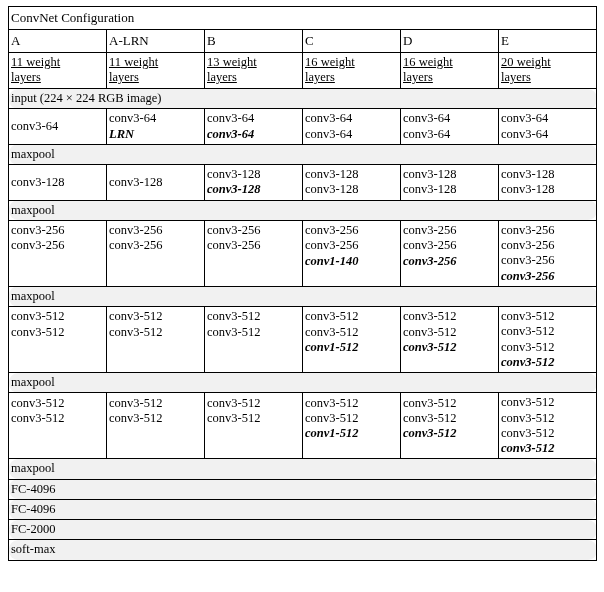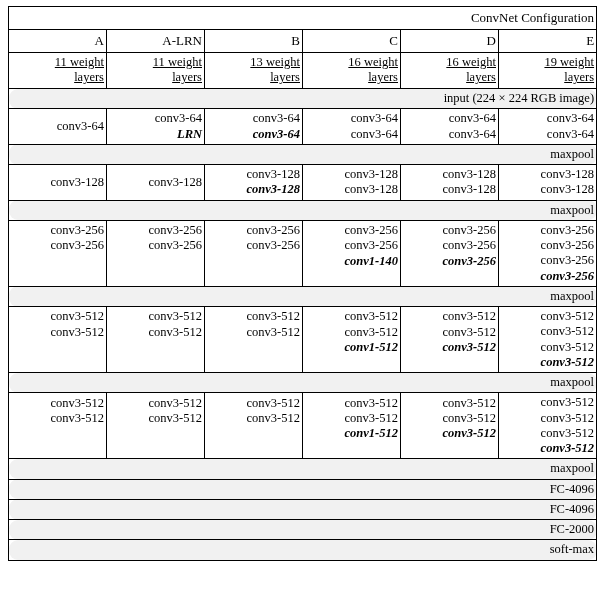--- a/index.html
+++ b/index.html
@@ -23,21 +23,21 @@
   }
   table.convnet {
     border-collapse: collapse;
     width: 588px;
     table-layout: fixed;
     font-size: 12.5px;
     line-height: 1.22;
   }
   table.convnet td {
     border: 1px solid #000000;
-    text-align: right;
+    text-align: left;
     vertical-align: middle;
     padding: 2px 2px;
     background: #ffffff;
   }
   
   tr.title-row td {
     padding: 3px 2px 3px 2px;
     font-size: 13px;
   }
   tr.colhead-row td {
@@ -118,21 +118,21 @@
         </td>
         <td>
           <span class="line">16 weight</span>
           <span class="line">layers</span>
         </td>
         <td>
           <span class="line">16 weight</span>
           <span class="line">layers</span>
         </td>
         <td>
-          <span class="line">19 weight</span>
+          <span class="line">20 weight</span>
           <span class="line">layers</span>
         </td>
       </tr>
 
       <tr>
         <td class="span-row grey" colspan="6">input (224 × 224 RGB image)</td>
       </tr>
 
       <tr>
         <td class="cell-block">

